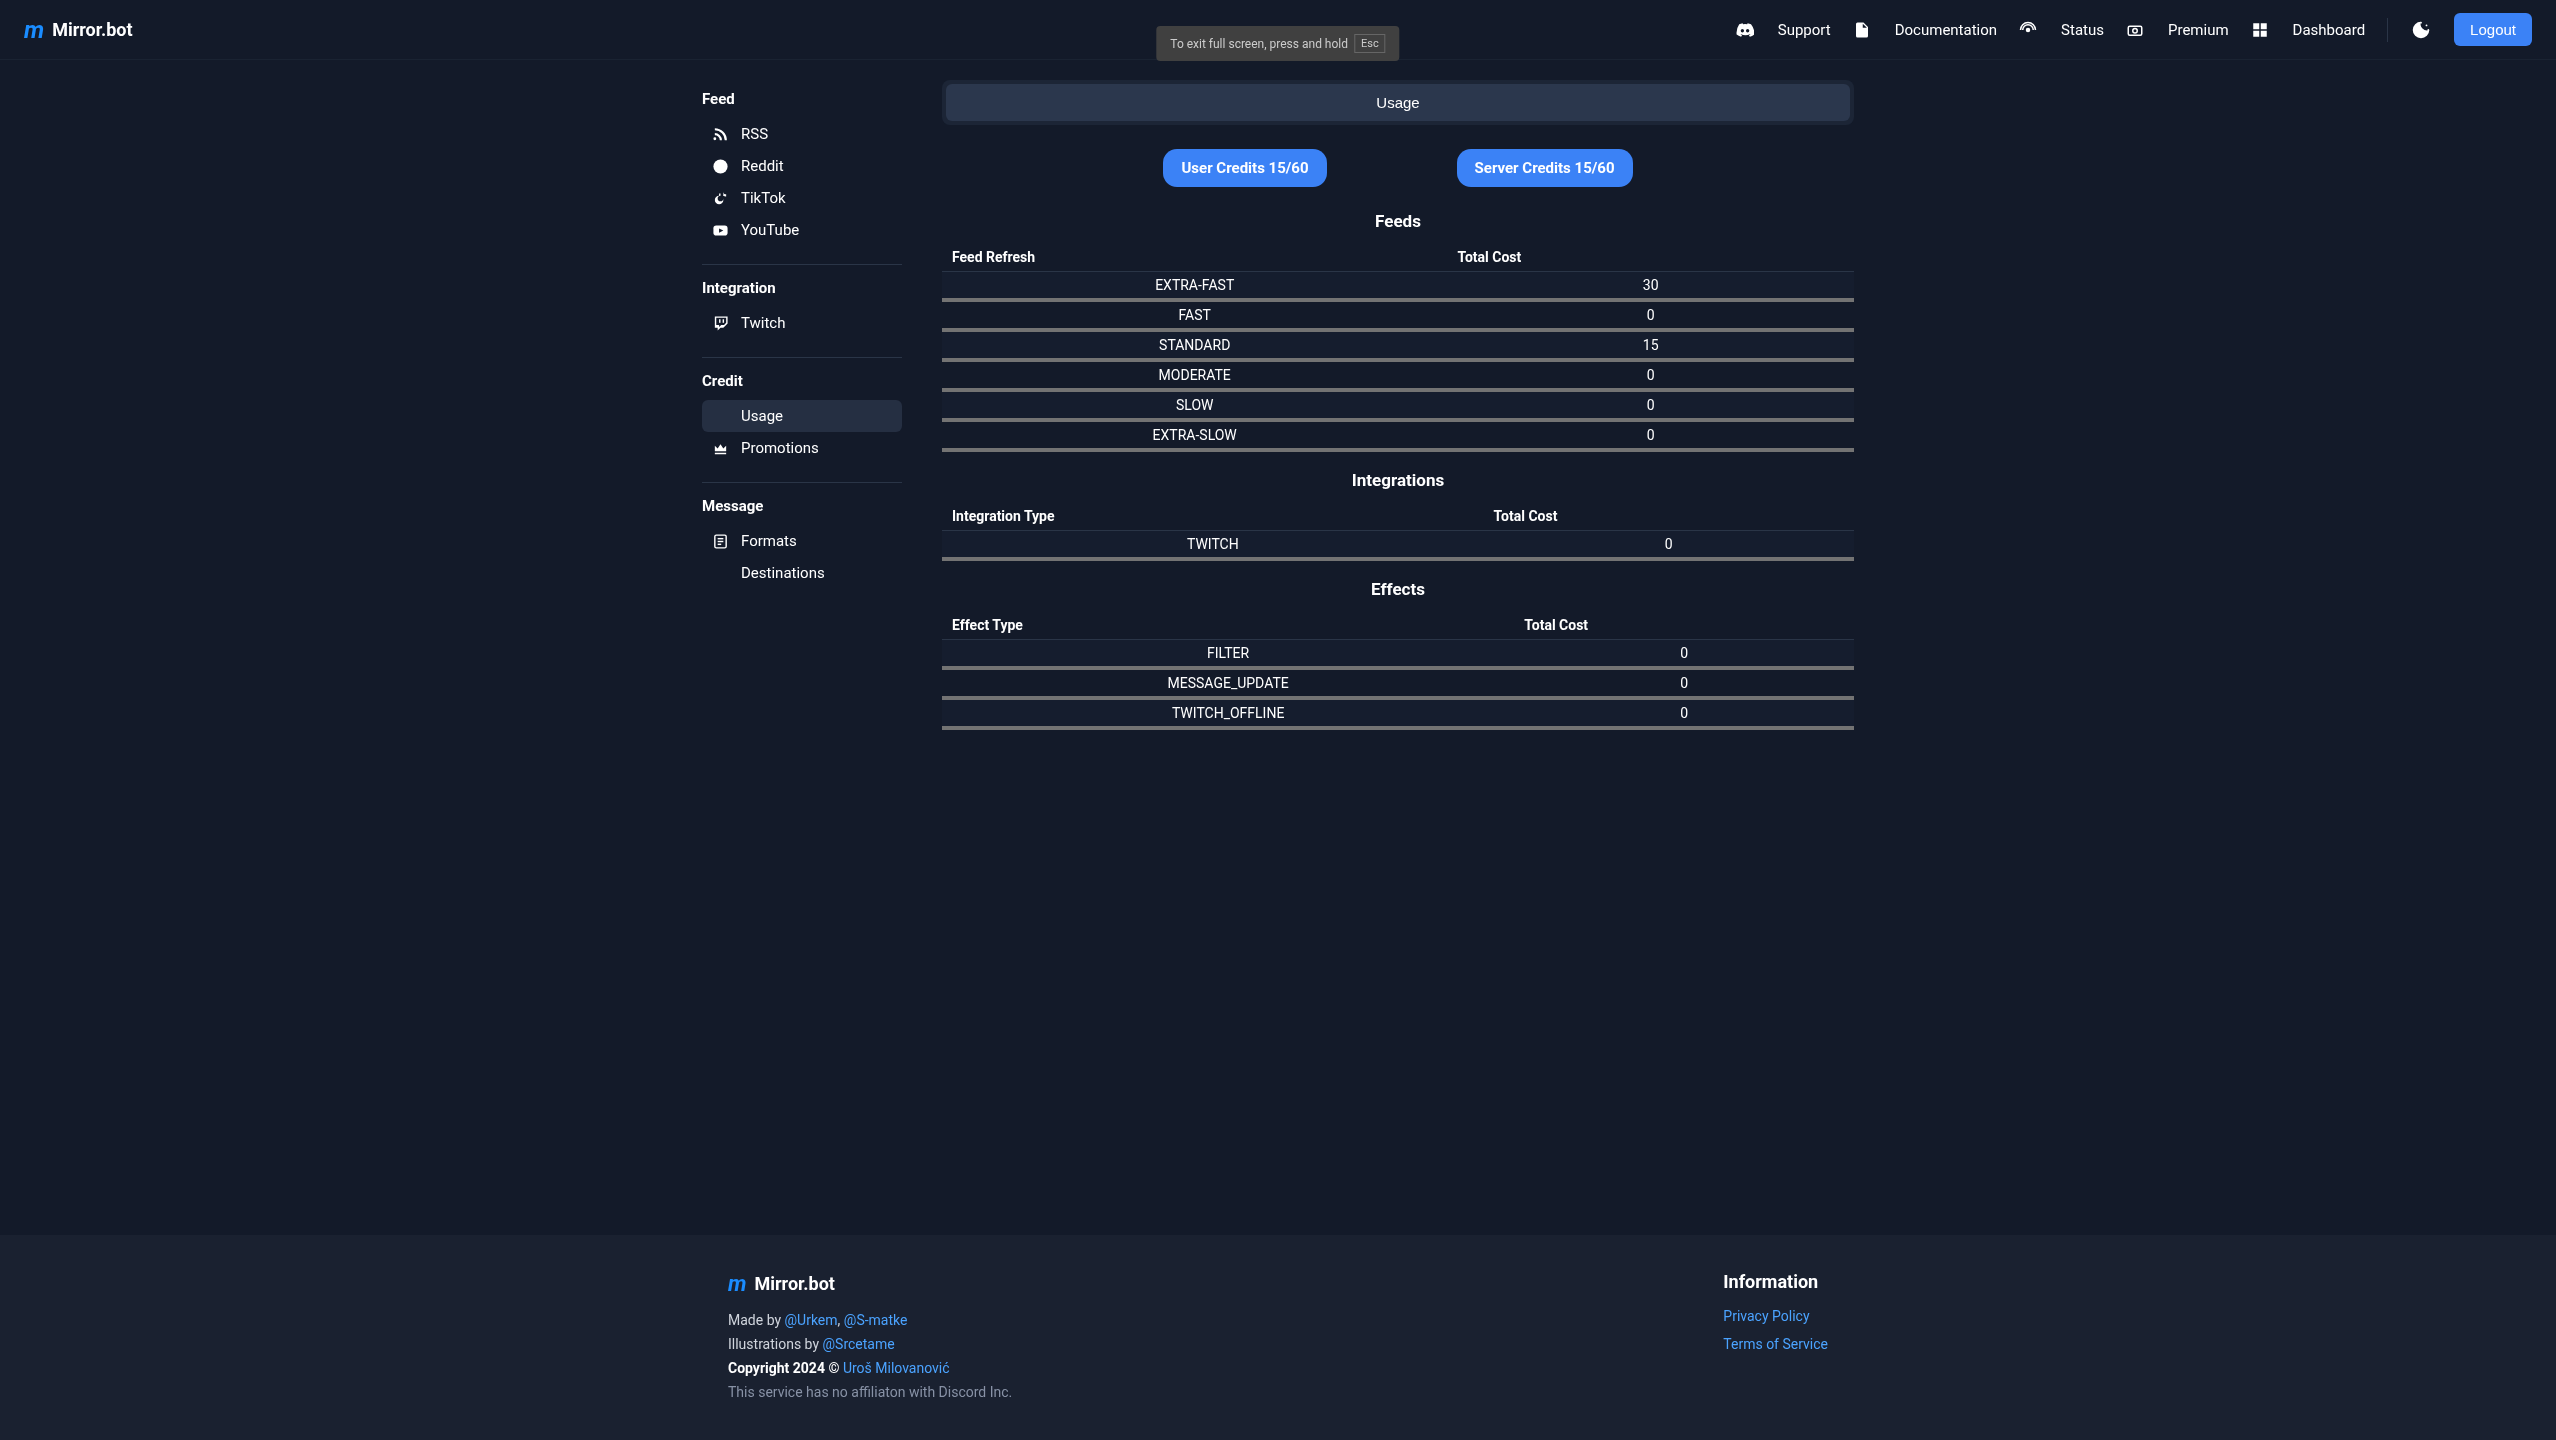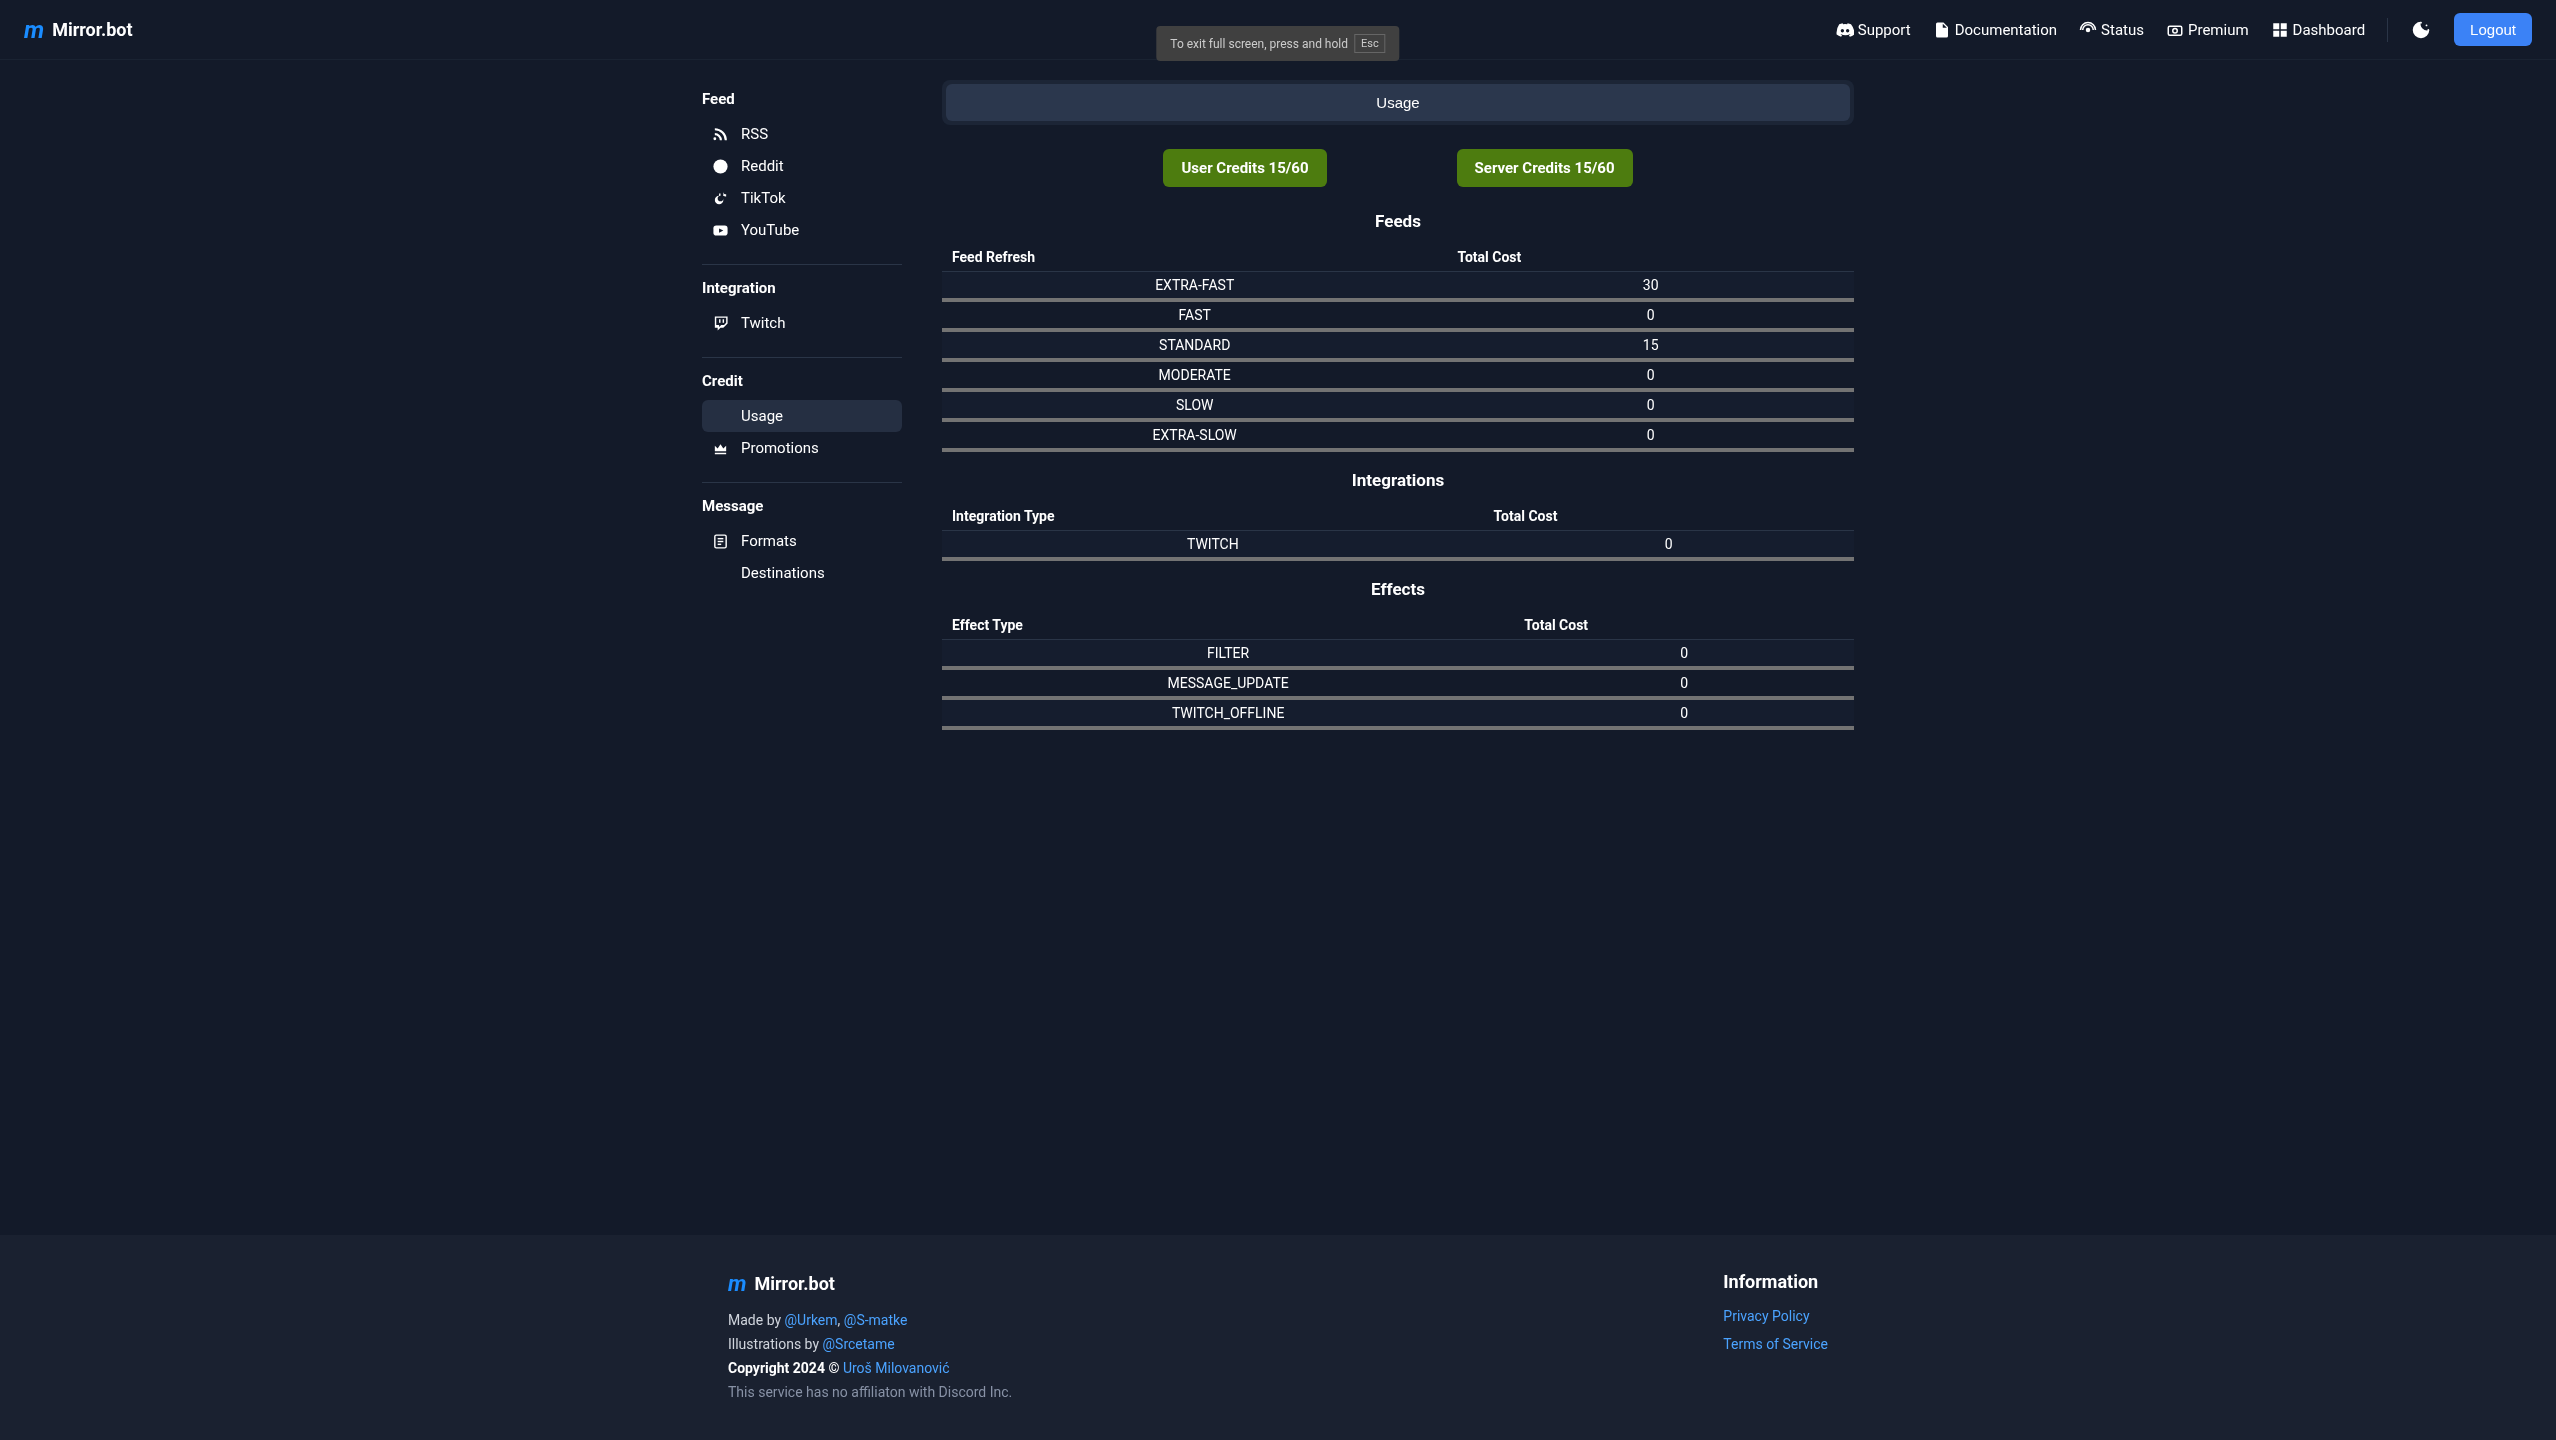--- a/index.html
+++ b/index.html
@@ -19,21 +19,21 @@
   justify-content: space-between;
   padding: 12px 24px;
   background: #131a29;
   border-bottom: 1px solid #1a2332;
   height: 60px;
 }
 .header-left { display: flex; align-items: center; gap: 10px; }
 .logo-icon { color: #1a8cff; font-size: 24px; font-weight: bold; font-style: italic; letter-spacing: -2px; }
 .logo-text { font-size: 18px; font-weight: 700; color: #fff; }
 .header-right { display: flex; align-items: center; gap: 22px; }
-.nav-link { display: flex; align-items: center; gap: 4px; color: #fff; font-size: 15px; text-decoration: none; cursor: pointer; }
+.nav-link { display: flex; align-items: center; gap: 24px; color: #fff; font-size: 15px; text-decoration: none; cursor: pointer; }
 .nav-link svg { width: 18px; height: 18px; fill: #fff; }
 .nav-divider { width: 1px; height: 24px; background: #2a3547; }
 .theme-toggle { display: flex; align-items: center; cursor: pointer; }
 .theme-toggle svg { width: 22px; height: 22px; fill: #fff; }
 .logout-btn {
   background: #3b82f6;
   color: #fff;
   border: none;
   padding: 8px 16px;
   border-radius: 6px;
@@ -112,23 +112,23 @@
   font-weight: 500;
   cursor: pointer;
 }
 .credit-badges {
   display: flex;
   justify-content: center;
   gap: 130px;
   margin-bottom: 24px;
 }
 .credit-badge {
-  background: #4d7c0f;
+  background: #3b82f6;
   padding: 10px 18px;
-  border-radius: 6px;
+  border-radius: 14px;
   font-size: 15px;
   font-weight: 700;
 }
 
 .section-title {
   text-align: center;
   font-size: 17px;
   font-weight: 700;
   margin: 18px 0 12px;
 }

